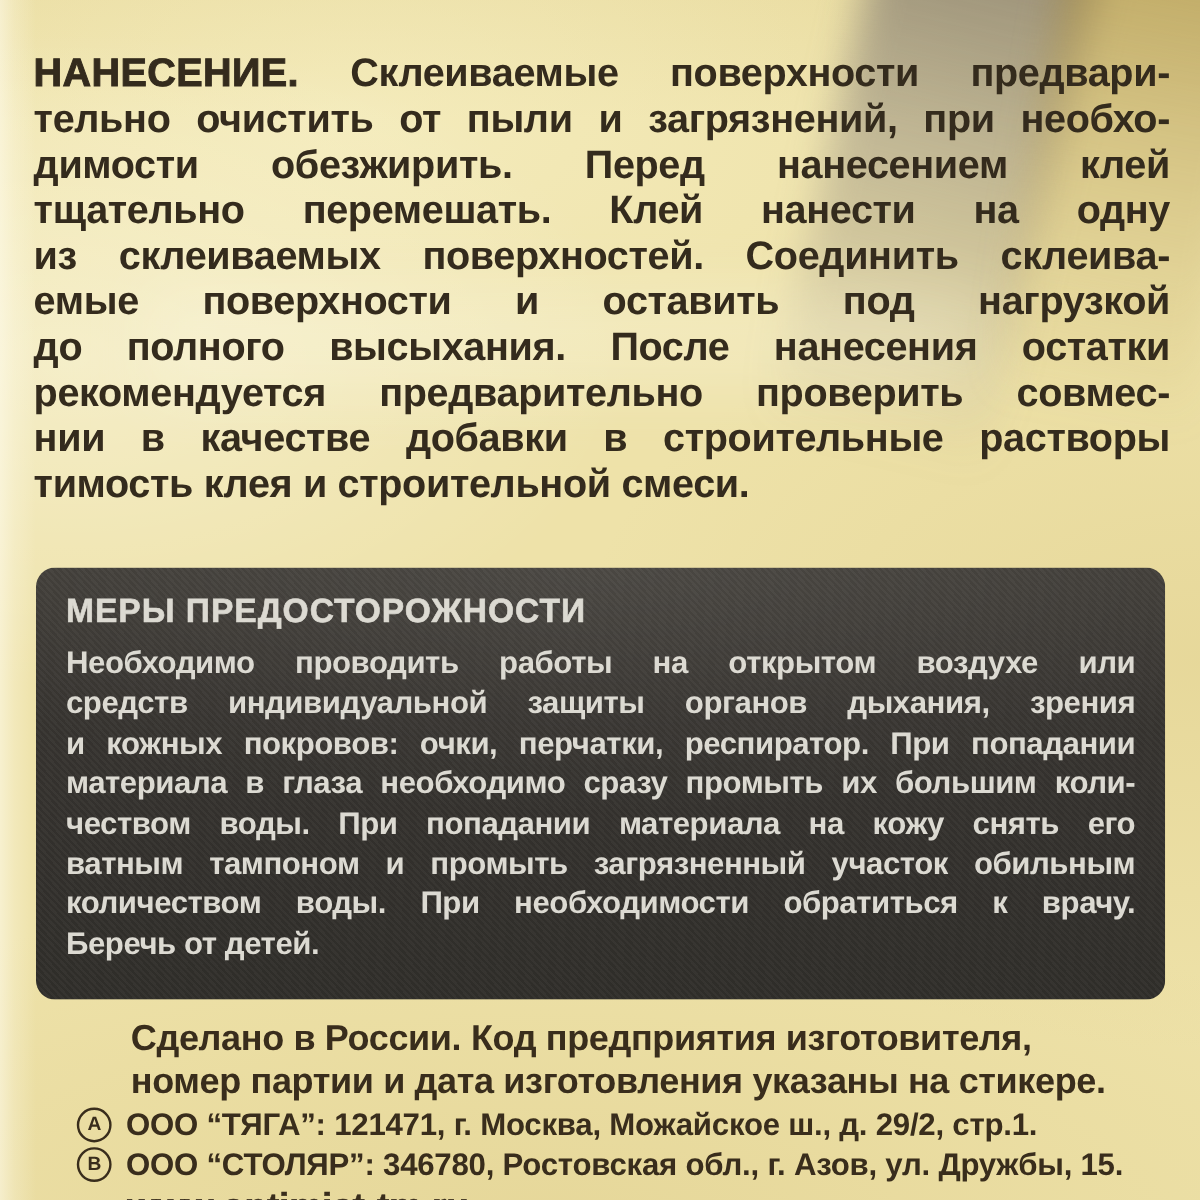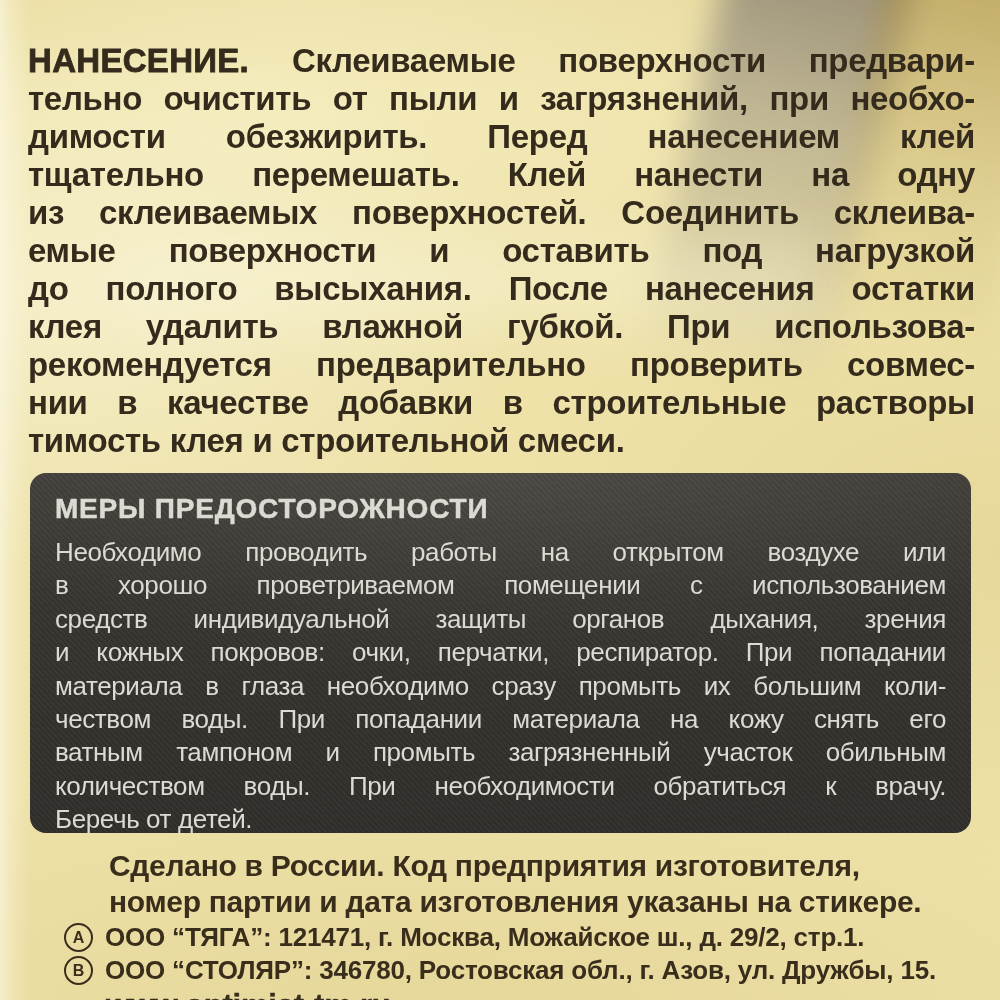--- a/index.html
+++ b/index.html
@@ -72,21 +72,21 @@
     margin: 0 0 12px 0;
     font-size: 28px;
     line-height: 30px;
     font-weight: 700;
     letter-spacing: 0.8px;
     -webkit-text-stroke: 0.5px currentColor;
   }
   .prec-line {
     font-size: 26px;
     line-height: 33.4px;
-    font-weight: 400;
+    font-weight: 700;
     letter-spacing: -0.4px;
   }
 
   
   .footer {
     position: absolute;
     left: 64px; top: 848px; width: 910px;
     color: #392d1c;
     font-weight: 700;
   }
@@ -134,30 +134,28 @@
   <div class="sheen sheen-soft"></div>
 
   <section class="application">
     <div class="jline"><span class="app-heading">НАНЕСЕНИЕ.</span> <span>Склеиваемые поверхности предвари-</span></div>
     <div class="jline">тельно очистить от пыли и загрязнений, при необхо-</div>
     <div class="jline">димости обезжирить. Перед нанесением клей</div>
     <div class="jline">тщательно перемешать. Клей нанести на одну</div>
     <div class="jline">из склеиваемых поверхностей. Соединить склеива-</div>
     <div class="jline">емые поверхности и оставить под нагрузкой</div>
     <div class="jline">до полного высыхания. После нанесения остатки</div>
-    <div class="jline">клея удалить влажной губкой. При использова-</div>
     <div class="jline">рекомендуется предварительно проверить совмес-</div>
     <div class="jline">нии в качестве добавки в строительные растворы</div>
     <div class="noj">тимость клея и строительной смеси.</div>
   </section>
 
   <section class="precautions">
     <h2>МЕРЫ ПРЕДОСТОРОЖНОСТИ</h2>
     <div class="prec-line jline">Необходимо проводить работы на открытом воздухе или</div>
-    <div class="prec-line jline">в хорошо проветриваемом помещении с использованием</div>
     <div class="prec-line jline">средств индивидуальной защиты органов дыхания, зрения</div>
     <div class="prec-line jline">и кожных покровов: очки, перчатки, респиратор. При попадании</div>
     <div class="prec-line jline">материала в глаза необходимо сразу промыть их большим коли-</div>
     <div class="prec-line jline">чеством воды. При попадании материала на кожу снять его</div>
     <div class="prec-line jline">ватным тампоном и промыть загрязненный участок обильным</div>
     <div class="prec-line jline">количеством воды. При необходимости обратиться к врачу.</div>
     <div class="prec-line noj">Беречь от детей.</div>
   </section>
 
   <footer class="footer">

